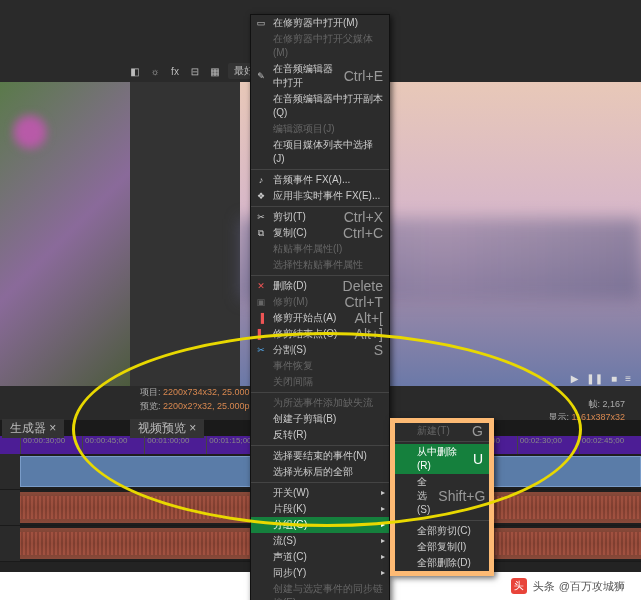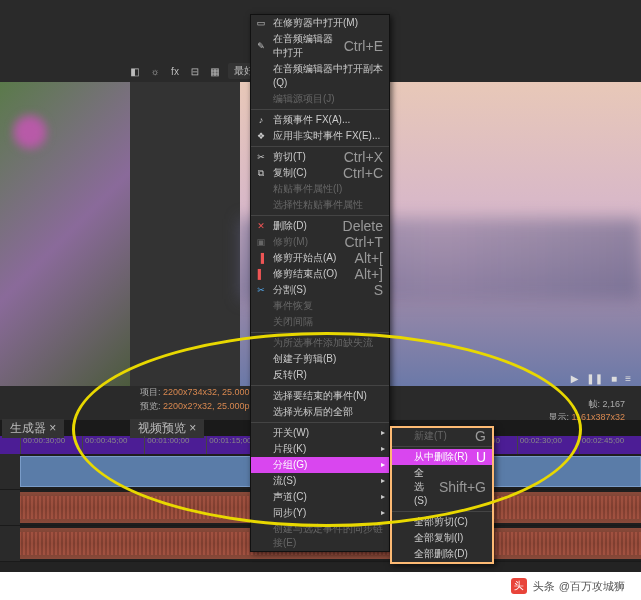--- a/index.html
+++ b/index.html
@@ -26,23 +26,23 @@
 .time-ruler span { flex: 1; border-left: 1px solid #444; padding-left: 2px;}
 .tracks { position: relative; }
 .track { height: 36px; display: flex; }
 .track-header { width: 20px; background: #2a2a2a; border-bottom: 1px solid #1a1a1a; position: relative;}
 .track-content { flex: 1; background: #1e1e1e; border-bottom: 1px solid #1a1a1a; position: relative; overflow: hidden;}
 .clip-video { position: absolute; top: 2px; bottom: 2px; background: #5a7ca8; border: 1px solid #7a9cc8; }
 .clip-audio { position: absolute; top: 2px; bottom: 2px; background: linear-gradient(180deg, #8a4a3a 0%, #6a3a2a 50%, #8a4a3a 100%); }
 .clip-audio::before { content:""; position:absolute; inset:4px 0; background: repeating-linear-gradient(90deg, rgba(200,100,80,.8) 0px, rgba(120,50,40,.6) 2px, rgba(200,100,80,.8) 4px); opacity:.8;}
 
 .ctx-menu { position: absolute; top: 14px; left: 250px; width: 140px; background: #2c2c2c; border: 1px solid #111; box-shadow: 2px 2px 6px rgba(0,0,0,.6); z-index: 100; font-size: 10px; color: #ccc; }
-.submenu { position: absolute; top: 418px; left: 390px; width: 104px; background: #2c2c2c; border: 2px solid #fdba74; box-shadow: 2px 2px 6px rgba(0,0,0,.6); z-index: 101; font-size: 10px; color: #ccc; margin-top: 8px;}
+.submenu { position: absolute; top: 418px; left: 390px; width: 104px; background: #2c2c2c; border: 5px solid #fdba74; box-shadow: 2px 2px 6px rgba(0,0,0,.6); z-index: 101; font-size: 10px; color: #ccc;}
 .menu-item { padding: 1px 6px 1px 22px; display: flex; align-items: center; position: relative; line-height: 14px;}
-.menu-item.highlighted { background: #d946ef; color: #fff; }
+.menu-item.highlighted { background: #15803d; color: #fff; }
 .menu-item.disabled { color: #666; }
 .menu-sep { height: 1px; background: #444; margin: 2px 0; }
 .menu-shortcut { margin-left: auto; font-size: 14px; color: #999; padding-left: 8px;}
 .menu-item.highlighted .menu-shortcut { color: #fff; }
 .menu-arrow { position: absolute; right: 4px; font-size: 8px;}
 .menu-icon { position: absolute; left: 4px; width: 12px; height: 12px; display:flex; align-items:center; justify-content:center; font-size:9px;}
 
 .annot-ellipse { position: absolute; top: 332px; left: 72px; width: 510px; height: 195px; border: 3px solid #e8d800; border-radius: 50%; z-index: 200; pointer-events: none;}
 
 .footer { position: absolute; bottom: 0; left: 0; width: 641px; height: 28px; background: #fff; display: flex; align-items: center; justify-content: flex-end; padding: 0 16px; font-size: 11px; color: #555;}
@@ -150,30 +150,36 @@
         </div>
       </div>
     </div>
   </div>
 
   <div class="ctx-menu">
     <div class="menu-item">
         <span class="menu-icon">▭</span>
         <span>在修剪器中打开(M)</span>
       </div>
+    <div class="menu-item disabled">
+        <span>在修剪器中打开父媒体(M)</span>
+      </div>
     <div class="menu-item">
         <span class="menu-icon">✎</span>
         <span>在音频编辑器中打开</span>
         <span class="menu-shortcut">Ctrl+E</span>
       </div>
     <div class="menu-item">
         <span>在音频编辑器中打开副本(Q)</span>
       </div>
     <div class="menu-item disabled">
         <span>编辑源项目(J)</span>
+      </div>
+    <div class="menu-item">
+        <span>在项目媒体列表中选择(J)</span>
       </div>
     <div class="menu-sep"></div>
     <div class="menu-item">
         <span class="menu-icon">♪</span>
         <span>音频事件 FX(A)...</span>
       </div>
     <div class="menu-item">
         <span class="menu-icon">❖</span>
         <span>应用非实时事件 FX(E)...</span>
       </div>

